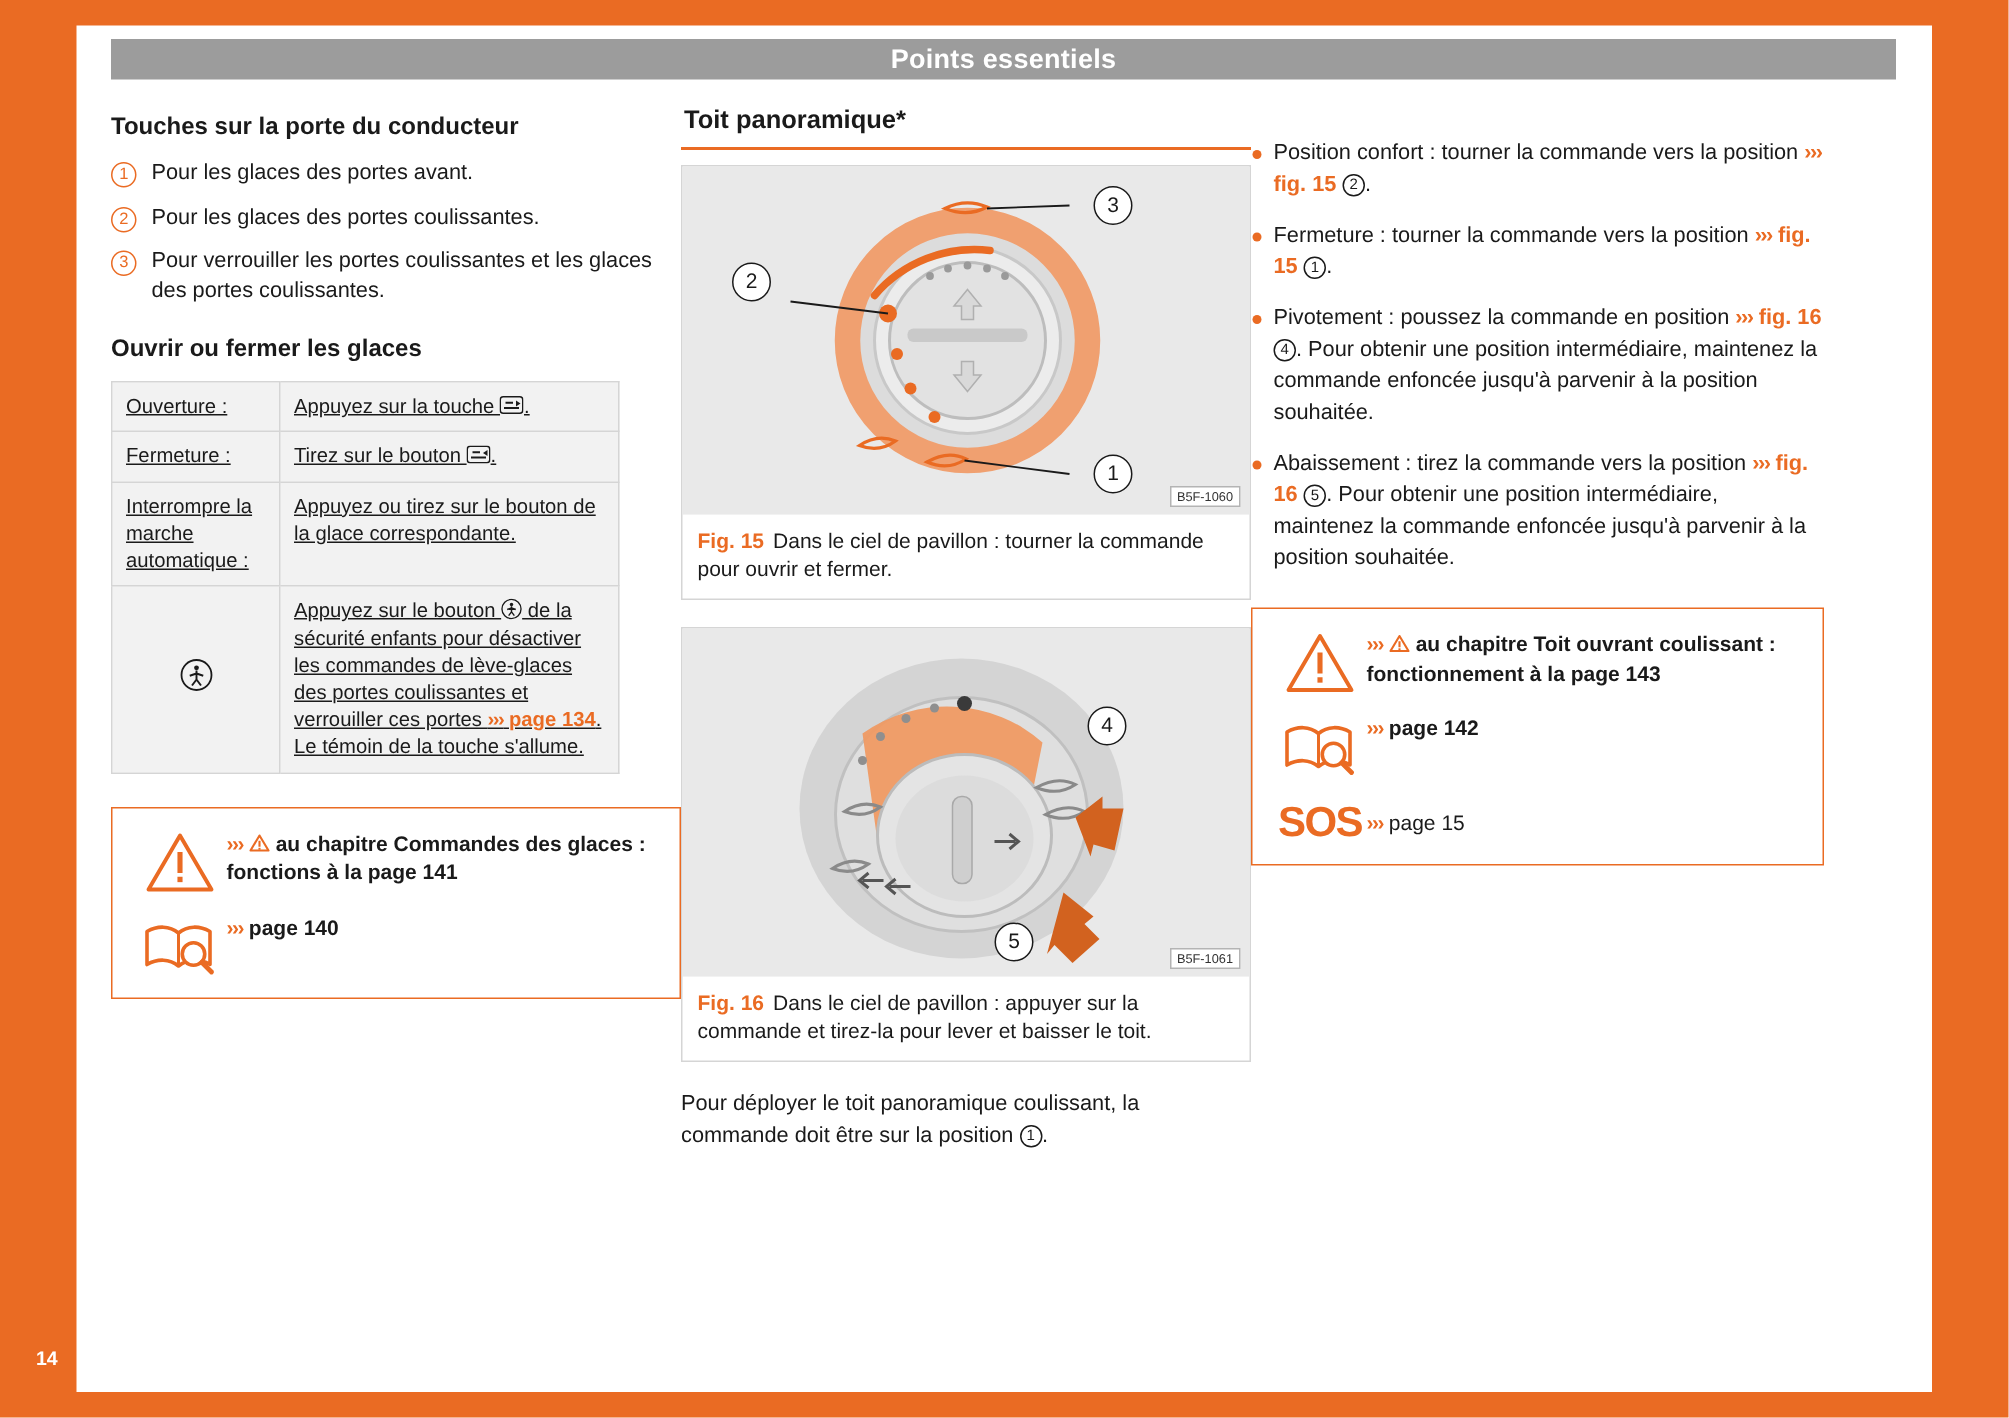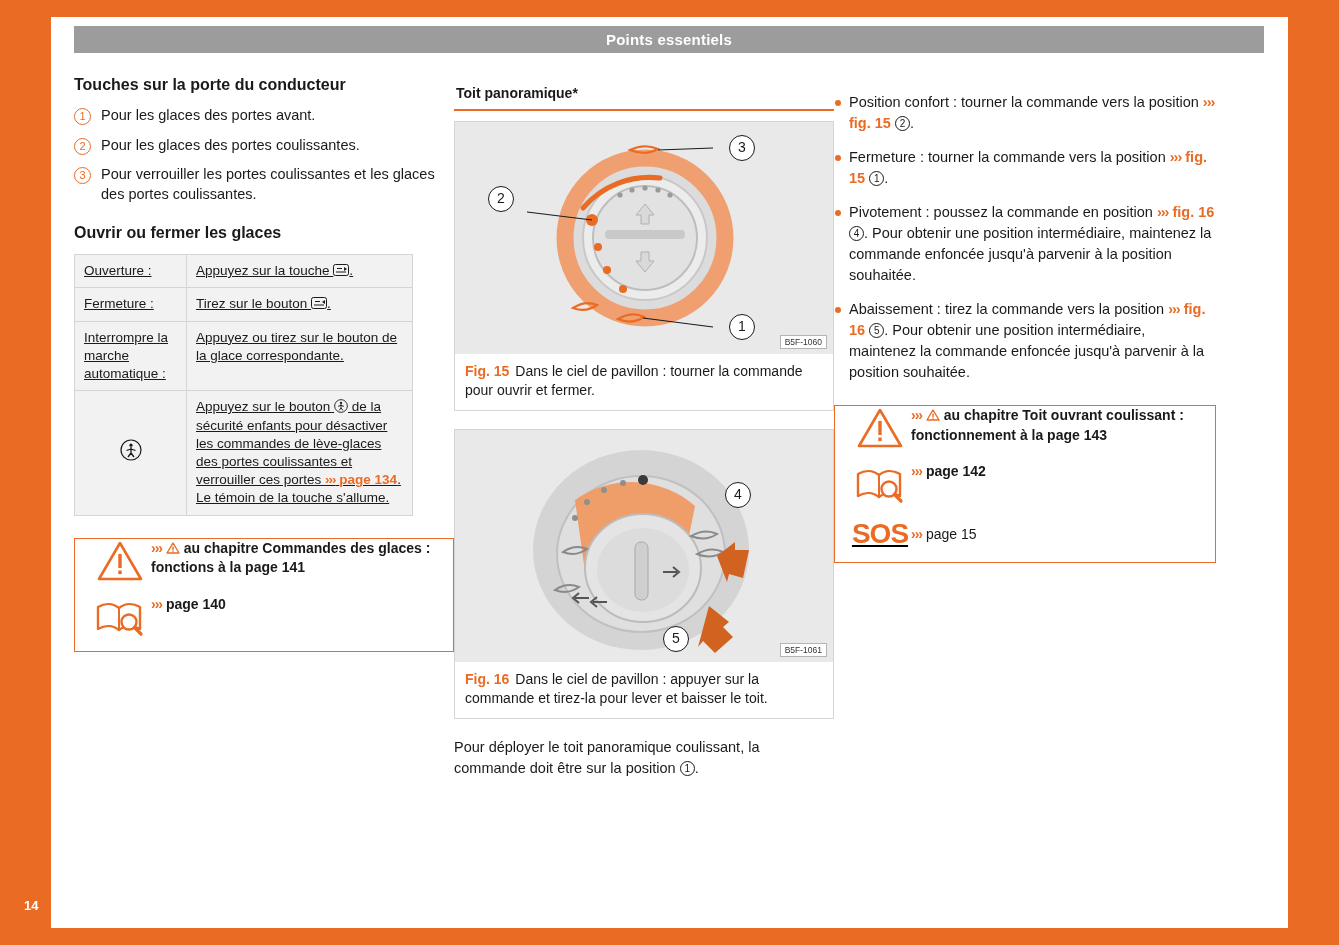--- a/index.html
+++ b/index.html
@@ -24,21 +24,21 @@
     font-size: 13px;
     font-weight: bold;
     color: #ffffff;
   }
   .header-bar {
     position: absolute;
     left: 74px; top: 26px;
     width: 1190px; height: 27px;
     background: #9c9c9c;
     color: #ffffff;
-    font-size: 15px;
+    font-size: 18px;
     font-weight: bold;
     display: flex;
     align-items: center;
     justify-content: center;
     letter-spacing: .2px;
   }
   .columns {
     position: absolute;
     left: 74px; top: 70px;
     width: 1190px;
@@ -47,22 +47,22 @@
   .col { width: 380px; }
   .col.c2 { width: 380px; }
   .col.c3 { width: 382px; }
 
   h2.section-title {
     font-size: 16px;
     margin: 6px 0 12px 0;
     color: #1a1a1a;
   }
   h2.panorama {
-    font-size: 14px;
-    margin: 15px 0 10px 0;
+    font-size: 17px;
+    margin: 0 0 10px 0;
     padding: 0 0 8px 2px;
     color: #1a1a1a;
     border-bottom: 2px solid #ea6b23;
   }
   .numlist { margin: 0; padding: 0; list-style: none; }
   .numlist li {
     display: flex;
     align-items: flex-start;
     margin-bottom: 10px;
     font-size: 14.5px;
@@ -104,36 +104,35 @@
     border: 1px solid #d5d5d5;
     padding: 7px 9px;
     vertical-align: top;
     line-height: 1.35;
   }
   table.tbl td.k { width: 112px; background: #f2f2f2; }
   table.tbl td.v { background: #f2f2f2; }
 
   .note-box {
     border: 1.6px solid #ea6b23;
-    padding: 0 14px 14px 14px;
+    padding: 14px 14px 14px 14px;
     margin-top: 22px;
   }
   .note-row {
     display: flex;
     align-items: flex-start;
     margin-bottom: 14px;
   }
   .note-row:last-child { margin-bottom: 0; }
   .note-icon {
     flex: 0 0 62px;
     display: flex;
     justify-content: center;
     align-items: center;
     padding-top: 2px;
-    text-decoration: underline;
   }
   .note-text {
     font-size: 14px;
     line-height: 1.4;
     color: #1a1a1a;
     font-weight: bold;
   }
   .note-text.normal { font-weight: normal; }
   .chev { color: #ea6b23; font-weight: bold; letter-spacing: -1px; }
   .sos {

